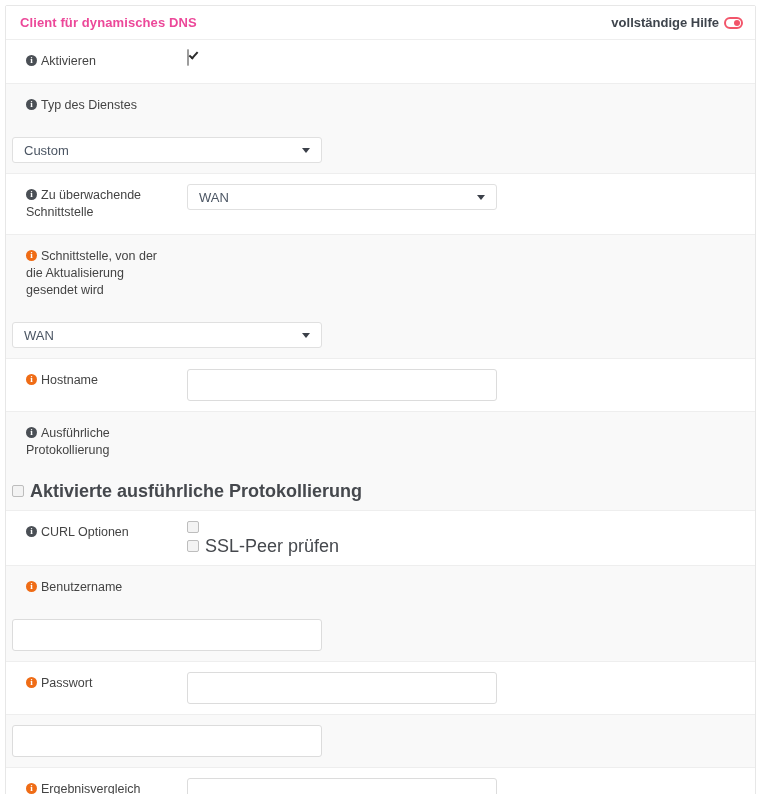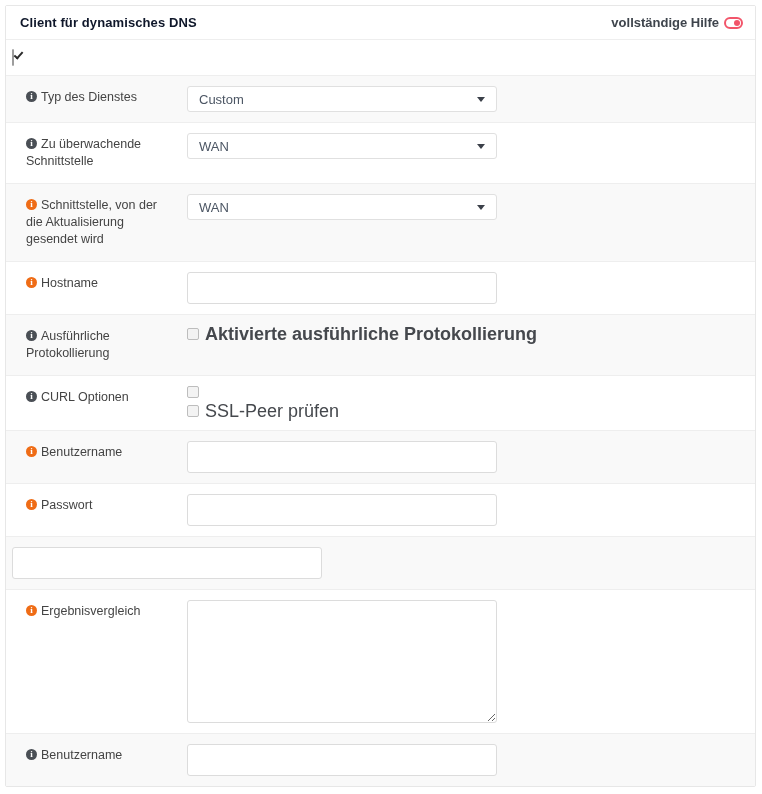--- a/index.html
+++ b/index.html
@@ -34,21 +34,21 @@
     background: #ffffff;
     border-bottom: 1px solid #eeeeee;
     display: flex;
     align-items: center;
     padding: 0 12px 0 14px;
     box-sizing: border-box;
   }
   .panel-title {
     font-size: 13px;
     font-weight: bold;
-    color: #0f172a;
+    color: #ec4899;
     letter-spacing: 0.1px;
   }
   .help-wrap {
     margin-left: auto;
     display: flex;
     align-items: center;
     gap: 5px;
     cursor: pointer;
   }
   .help-text {
@@ -77,21 +77,21 @@
   }
 
   
   .row {
     display: flex;
     align-items: flex-start;
     border-bottom: 1px solid #eeeeee;
     box-sizing: border-box;
     background: #ffffff;
   }
-  .row.alt { background: #f9f9f9; }
+  .row.alt { background: #f9f9f9; flex-direction: column; }
   .row:last-child { border-bottom: none; }
 
   .cell-label {
     width: 175px;
     min-width: 175px;
     box-sizing: border-box;
     padding: 13px 10px 13px 20px;
     font-size: 12.5px;
     color: #444444;
     line-height: 17px;
@@ -227,20 +227,23 @@
 
   <div class="panel-heading">
     <div class="panel-title">Client für dynamisches DNS</div>
     <div class="help-wrap">
       <span class="help-text">vollständige Hilfe</span>
       <span class="toggle-icon"></span>
     </div>
   </div>
 
   <div class="row">
+    <div class="cell-label">
+      <span class="info dark"></span><span>Aktivieren</span>
+    </div>
     <div class="cell-field">
       <span class="cb checked"></span>
     </div>
   </div>
 
   <div class="row alt">
     <div class="cell-label">
       <span class="info dark"></span><span>Typ des Dienstes</span>
     </div>
     <div class="cell-field">

